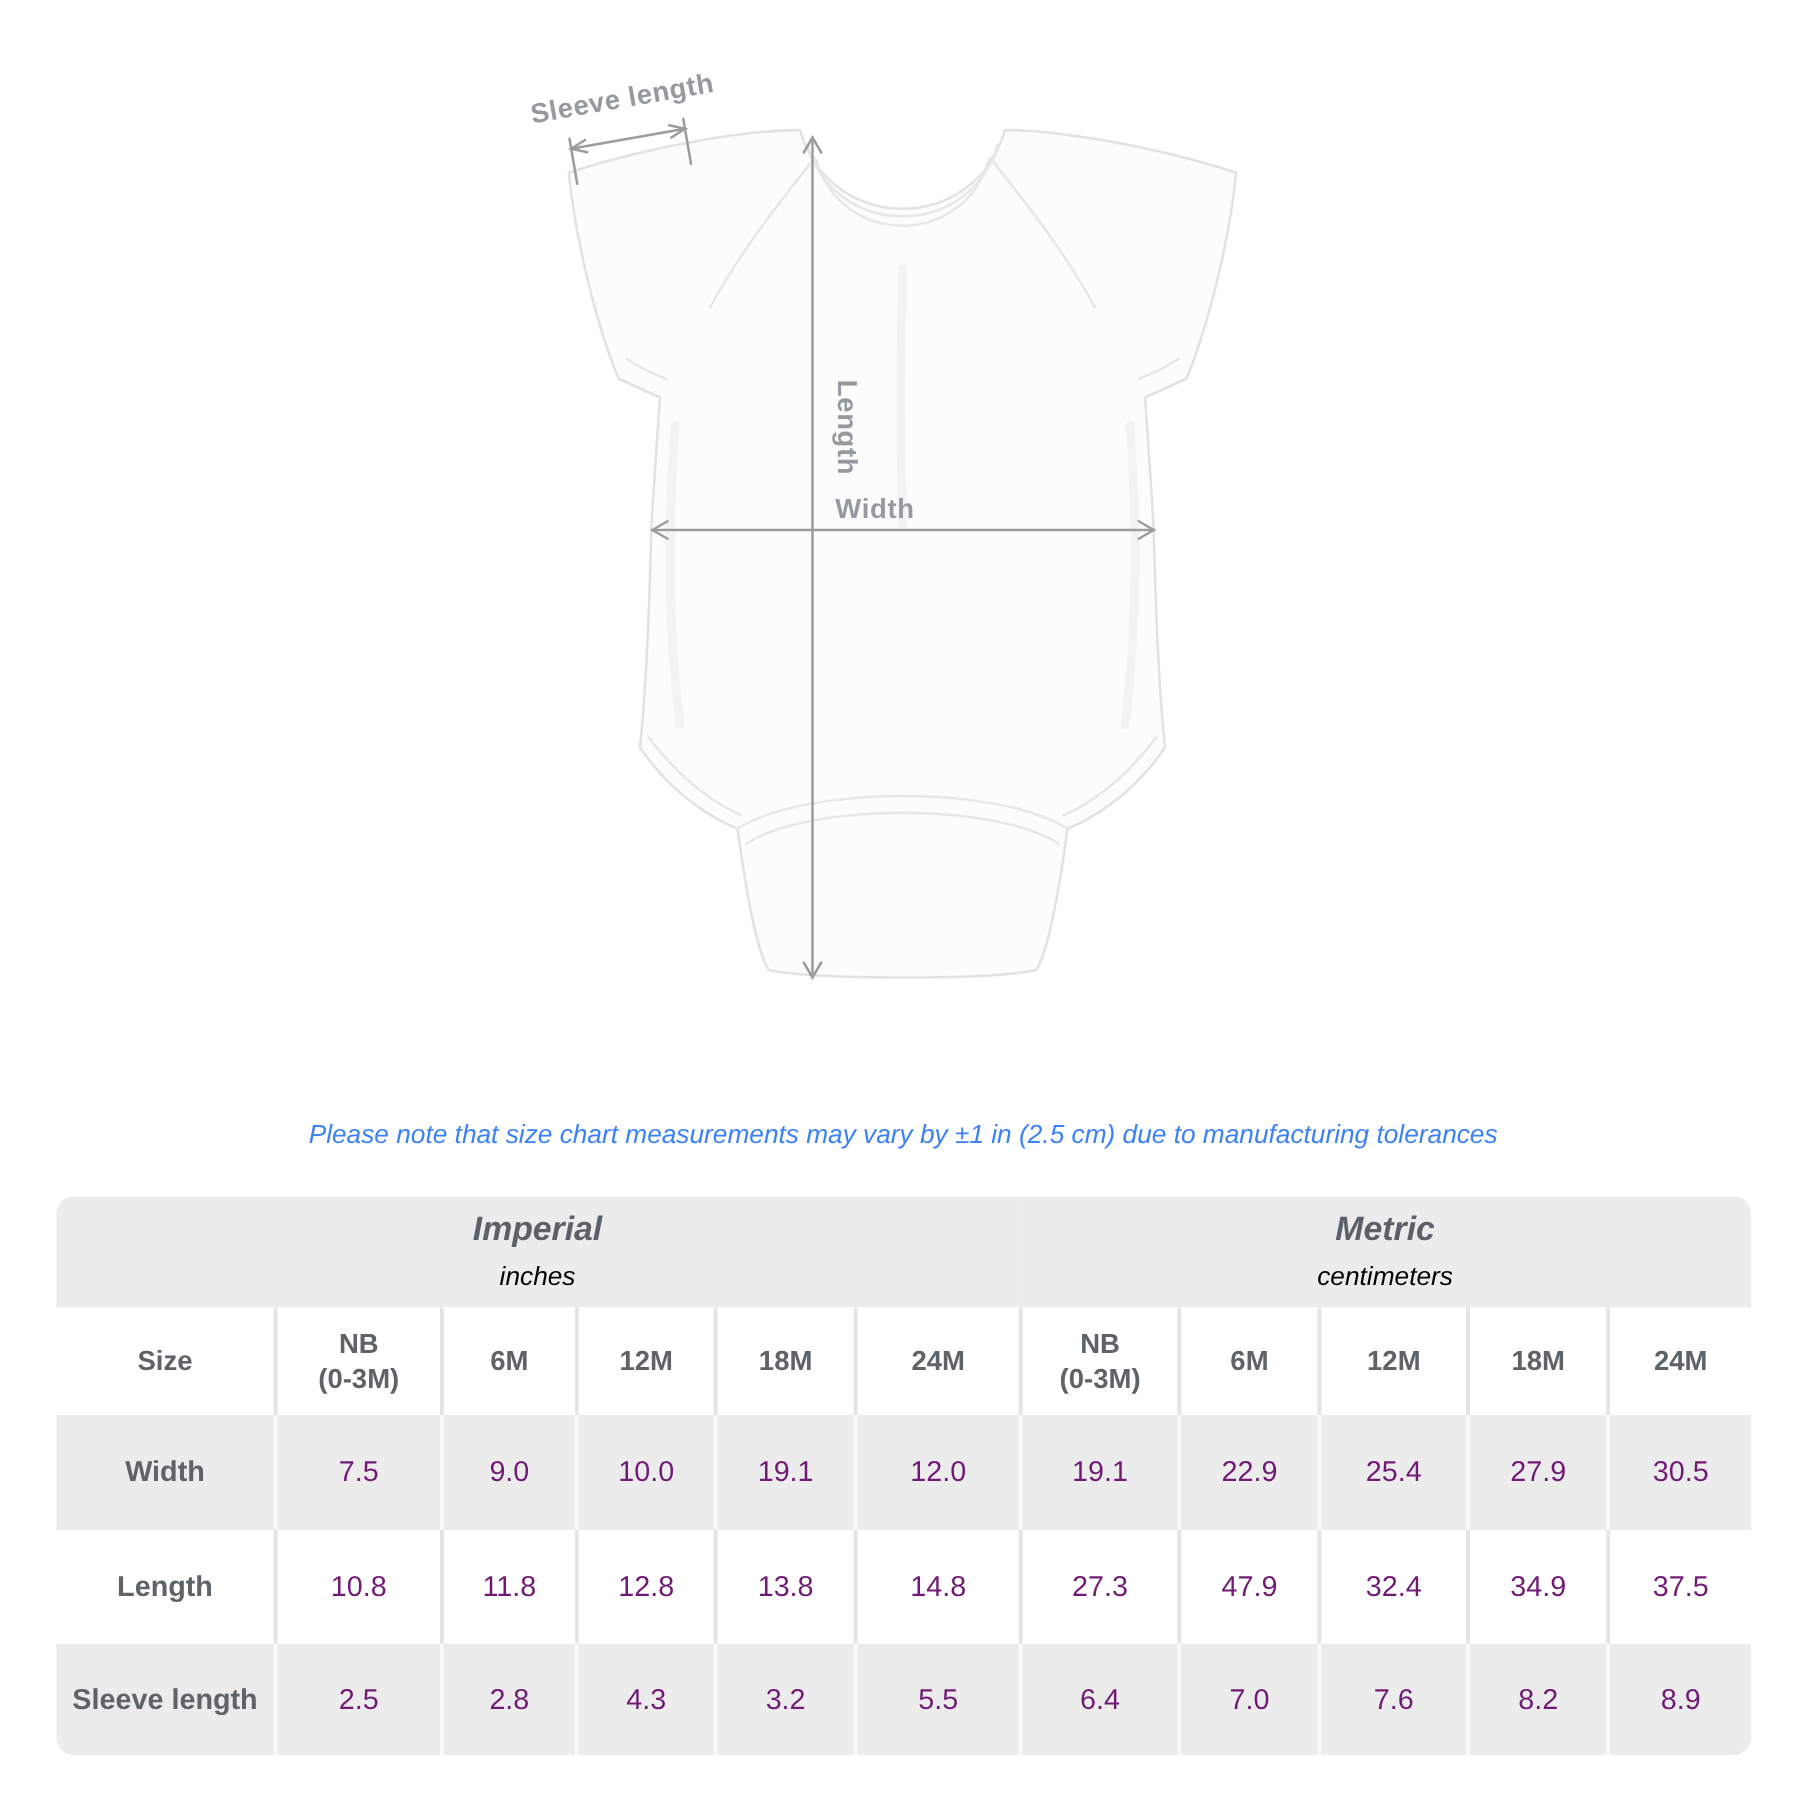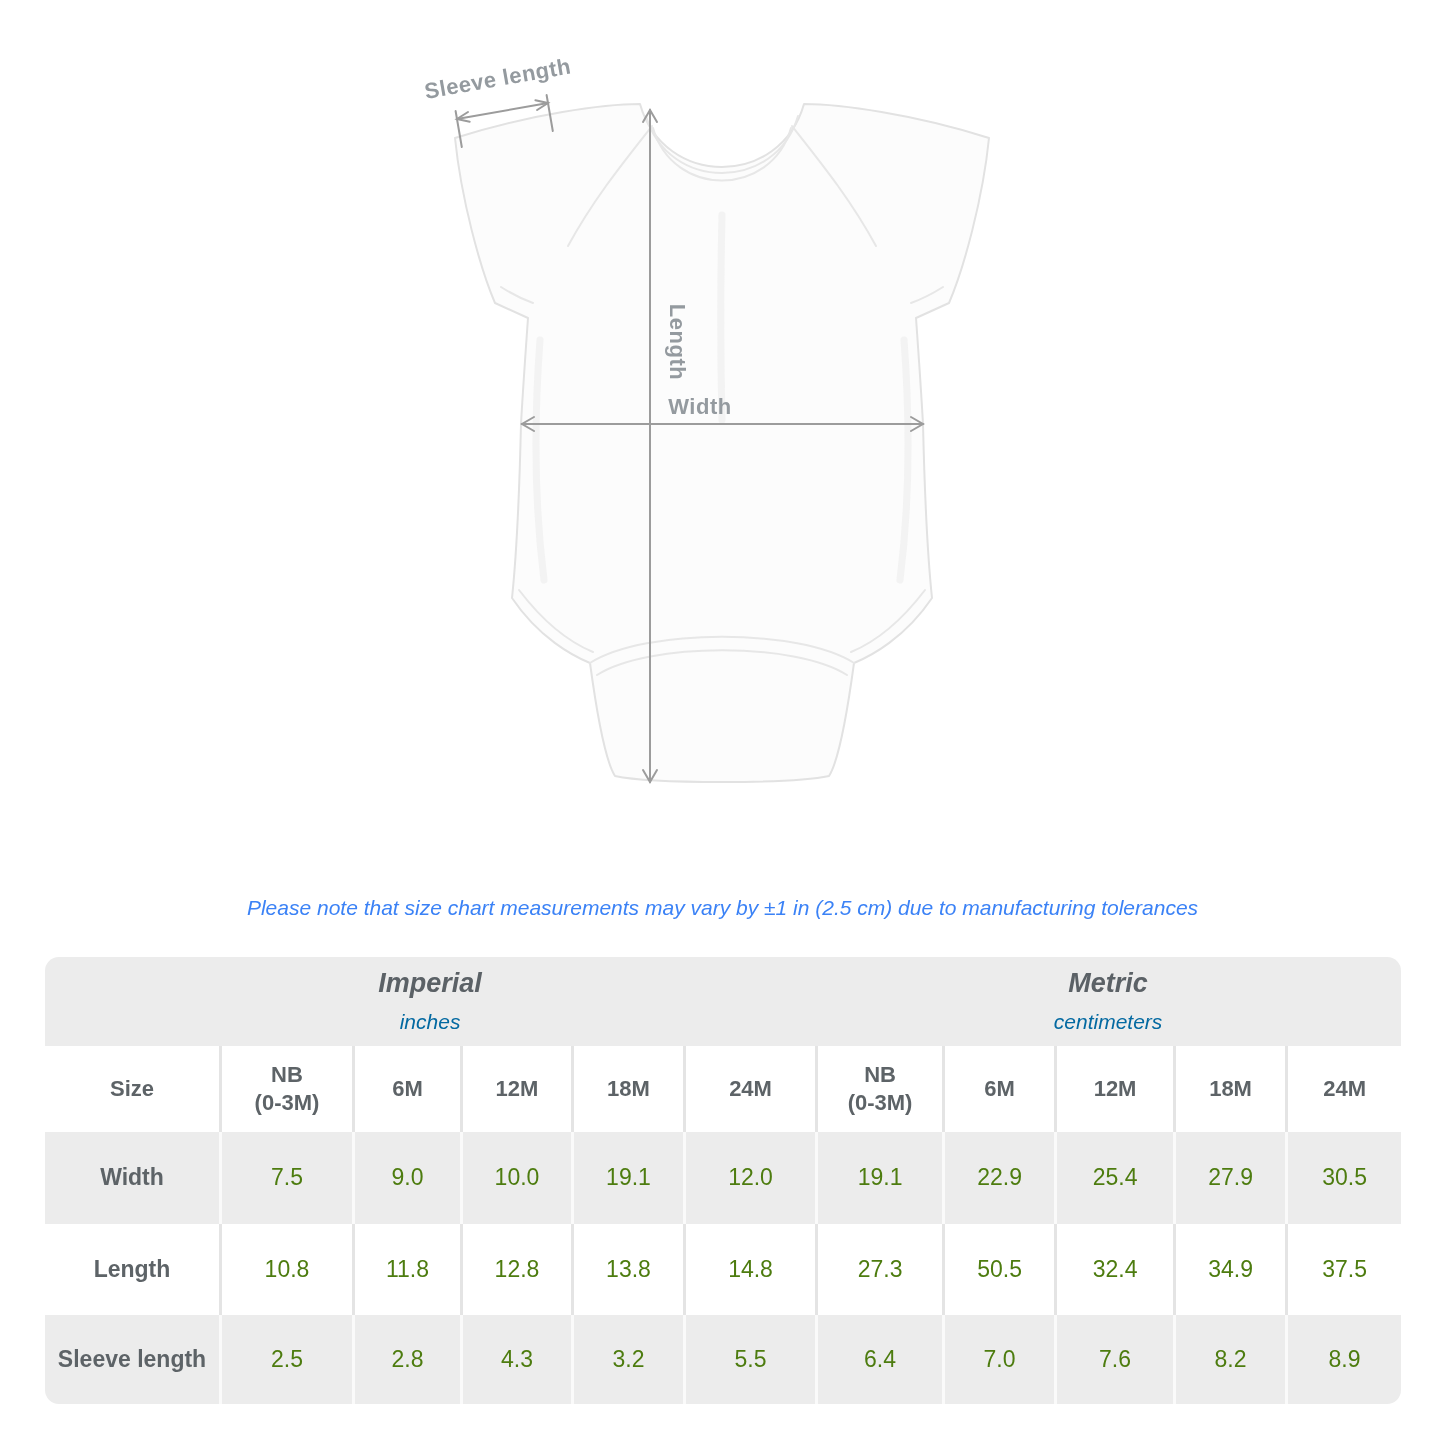--- a/index.html
+++ b/index.html
@@ -31,31 +31,31 @@
     position:absolute;left:45px;top:957px;width:1356px;height:447px;
     border-radius:14px;overflow:hidden;
   }
   table.size-table{
     width:1356px;height:447px;border-collapse:separate;border-spacing:0;
     table-layout:fixed;
   }
   .size-table td{padding:0;text-align:center;vertical-align:middle;}
   tr.band-row td{background:#ececec;height:82px;margin-top:40px;}
   .group-name{font-size:27px;font-weight:bold;font-style:italic;color:#5b6166;}
-  .group-unit{font-size:21px;font-style:italic;color:#0369a1;margin-top:11px;}
+  .group-unit{font-size:21px;font-style:italic;color:#000000;margin-top:11px;}
   tr.header-row td{background:#ffffff;height:80px;}
   tr.row-a td{background:#ececec;height:85px;}
   tr.row-b td{background:#ffffff;height:85px;}
   tr.row-a.last td{height:82px;}
   .col-h{
     font-size:22px;font-weight:bold;color:#5d6367;
     white-space:pre-line;line-height:1.25;
   }
   .row-label{font-size:23px;font-weight:bold;color:#5d6367;}
-  .val{font-size:23px;color:#4d7c0f;}
+  .val{font-size:23px;color:#701a75;}
   
   tr.header-row td + td, tr.row-b td + td{border-left:3px solid #e4e4e4;}
   tr.row-a td + td{border-left:3px solid #fafafa;}
 </style>
 </head>
 <body>
 
 <div class="canvas">
 
   <svg class="diagram" viewBox="0 0 620 790">
@@ -181,21 +181,21 @@
         <td class="val">30.5</td>
       </tr>
       <tr class="row-b">
         <td class="row-label">Length</td>
         <td class="val">10.8</td>
         <td class="val">11.8</td>
         <td class="val">12.8</td>
         <td class="val">13.8</td>
         <td class="val">14.8</td>
         <td class="val">27.3</td>
-        <td class="val">50.5</td>
+        <td class="val">47.9</td>
         <td class="val">32.4</td>
         <td class="val">34.9</td>
         <td class="val">37.5</td>
       </tr>
       <tr class="row-a last">
         <td class="row-label">Sleeve length</td>
         <td class="val">2.5</td>
         <td class="val">2.8</td>
         <td class="val">4.3</td>
         <td class="val">3.2</td>

